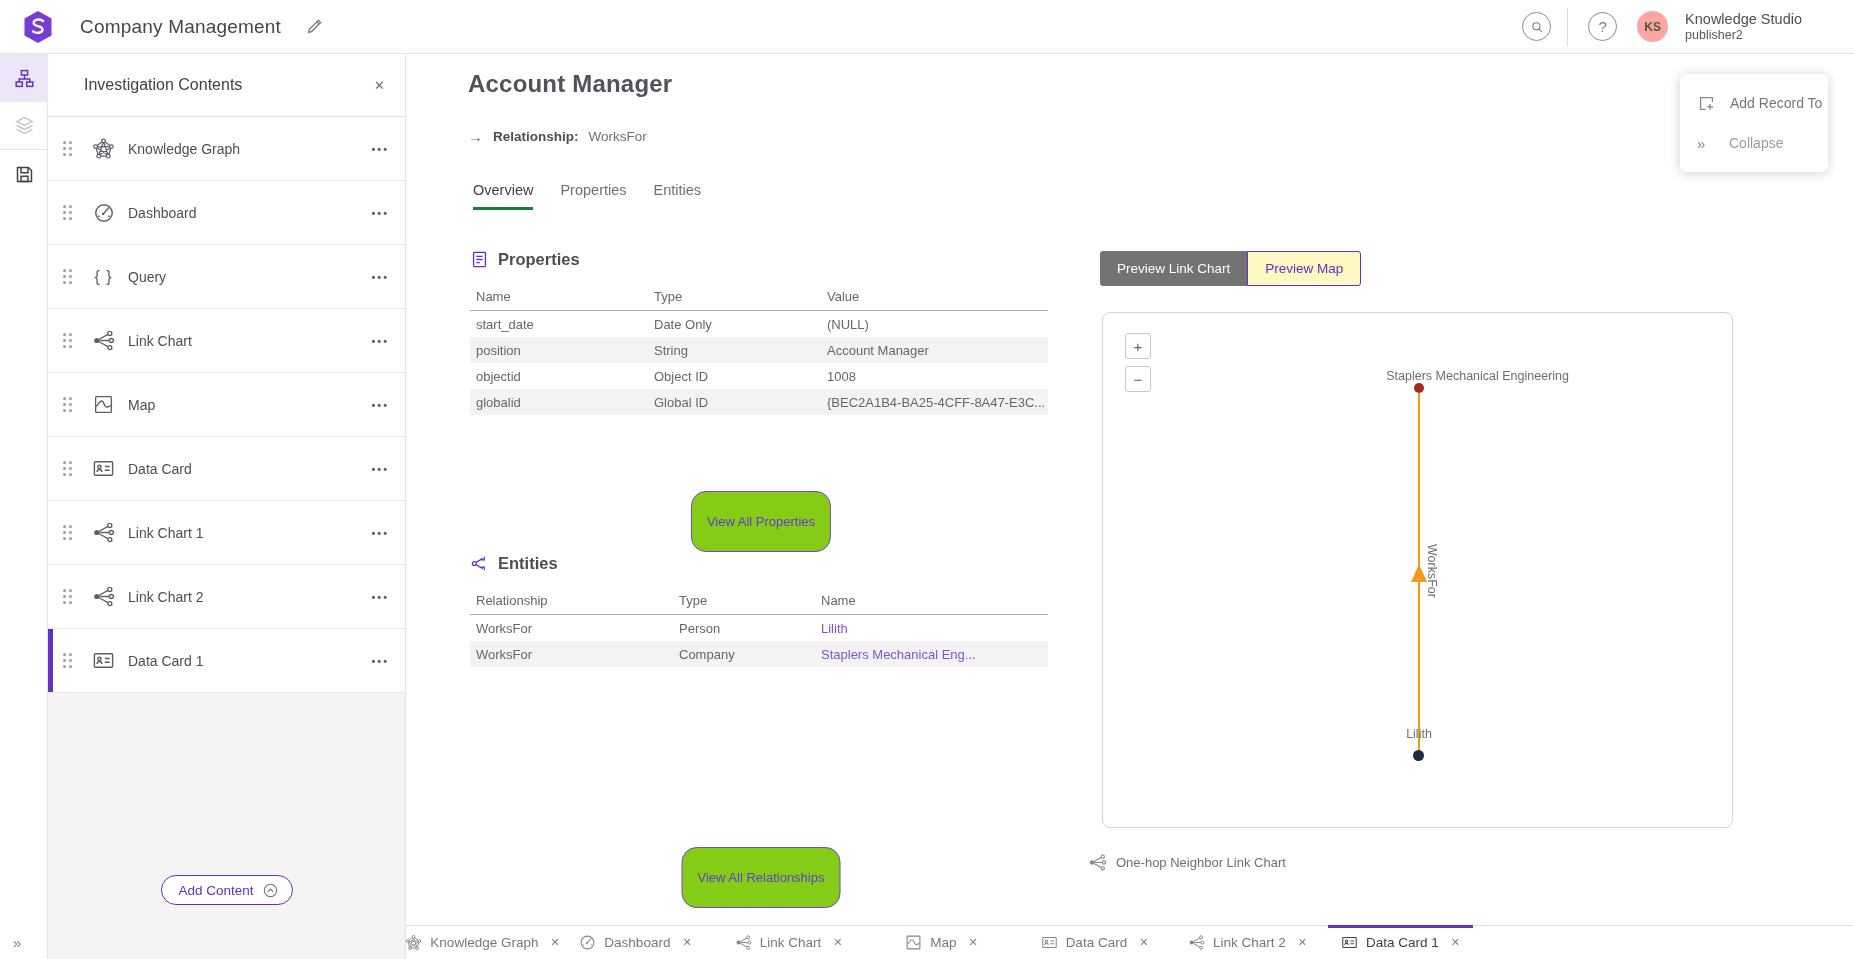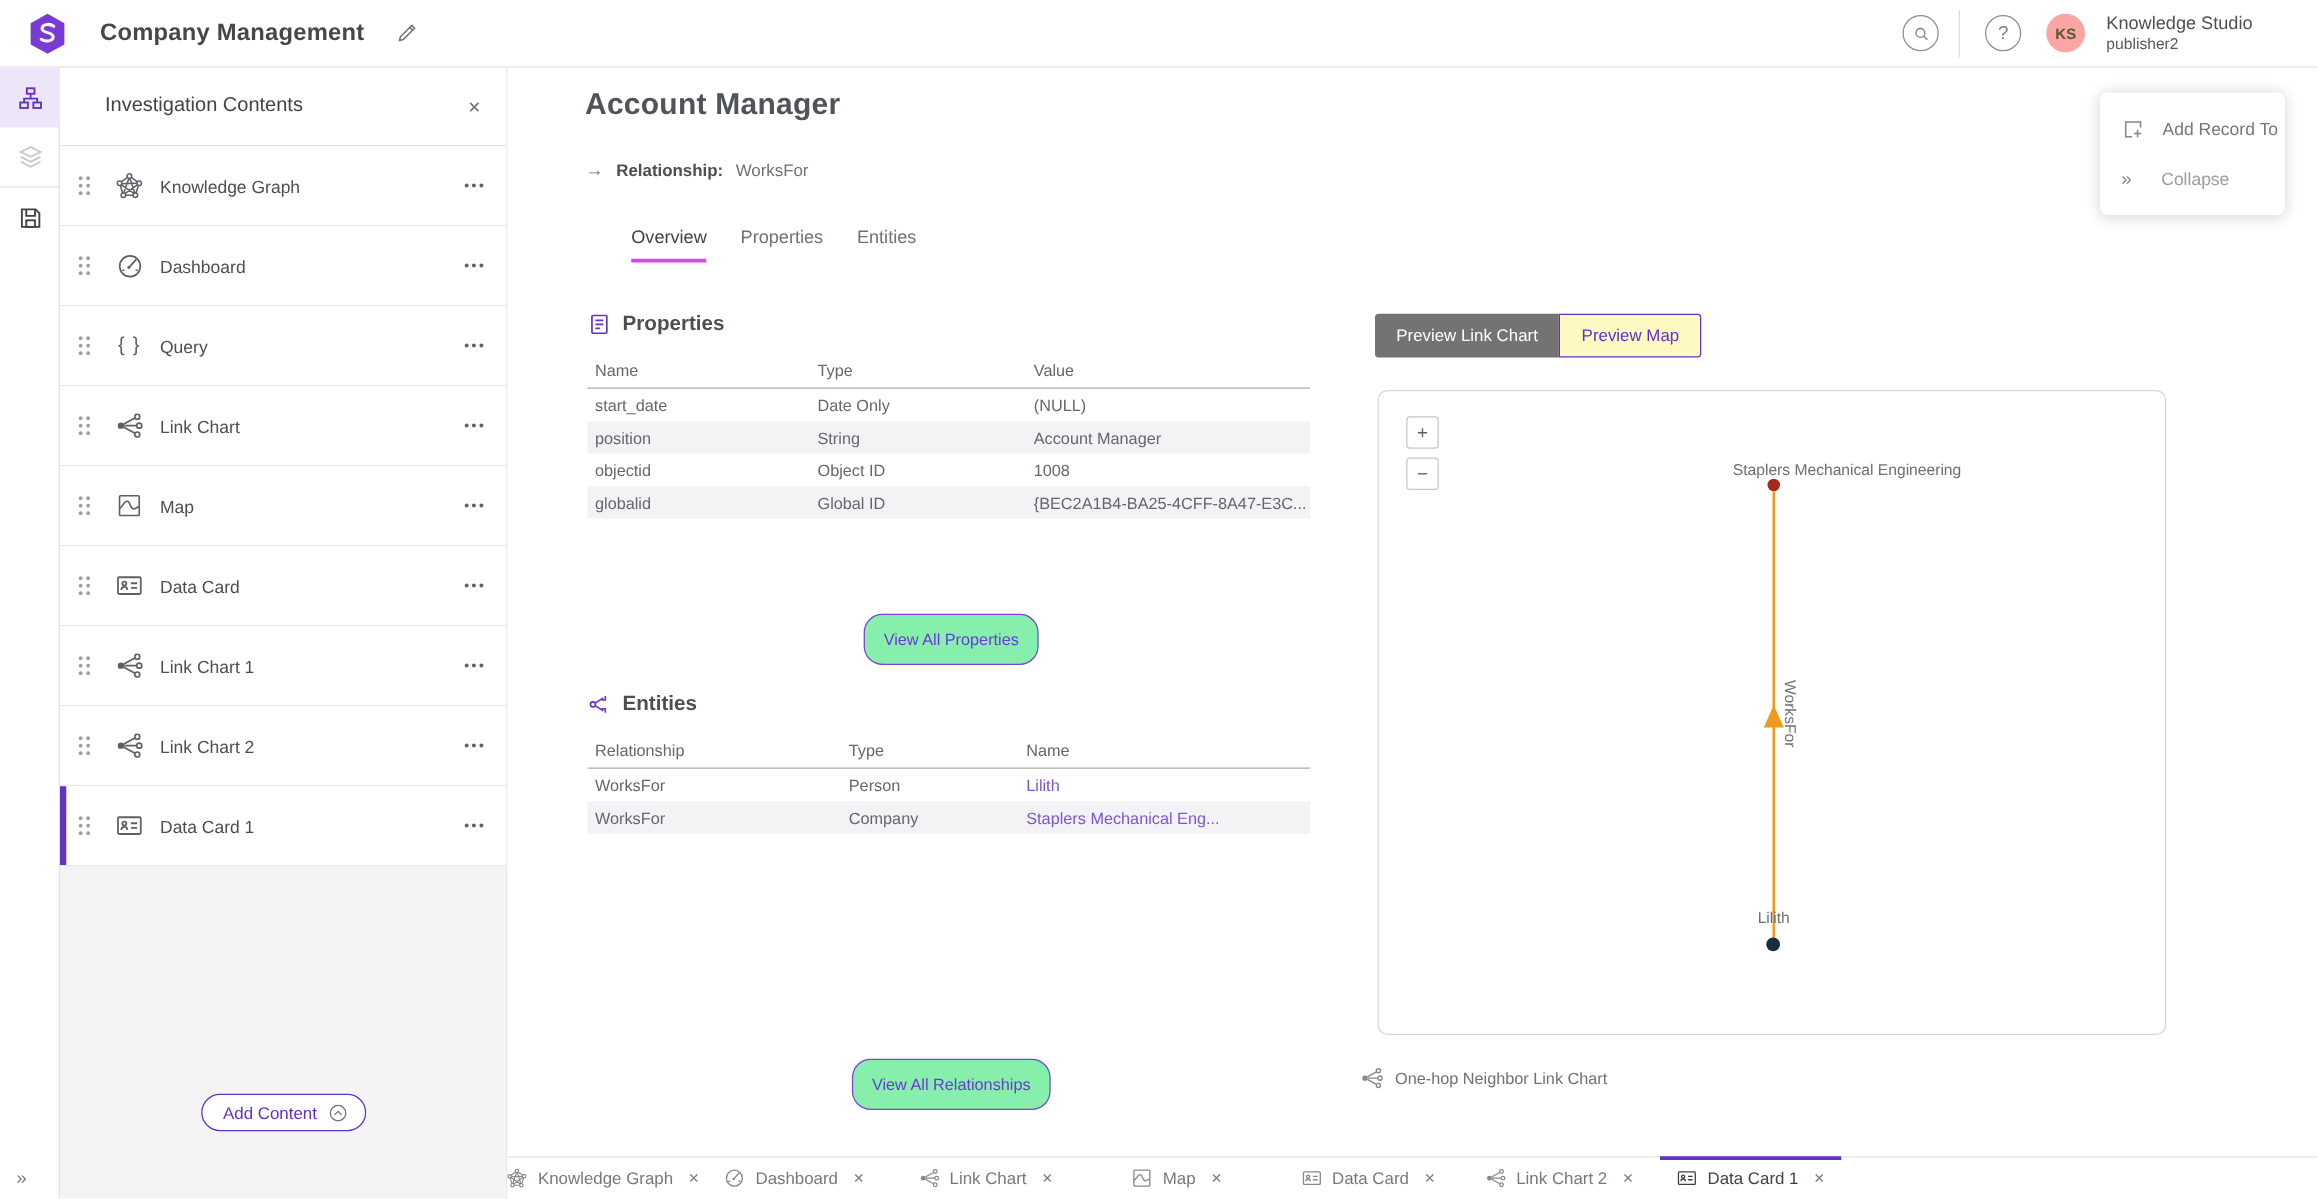--- a/index.html
+++ b/index.html
@@ -3,21 +3,21 @@
 <meta charset="utf-8">
 <style>
   * { box-sizing: border-box; margin: 0; padding: 0; }
   html,body { width:1854px; height:959px; overflow:hidden; background:#fff;
     font-family:"Liberation Sans", sans-serif; color:#43474c; }
 
   
   .header { height:54px; display:flex; align-items:center; border-bottom:1px solid #e4e4e4;
     padding:0 52px 0 22px; background:#fff; position:relative; z-index:5; }
   .logo { width:32px; height:34px; flex:0 0 auto; }
-  .app-title { margin-left:26px; font-size:19px; font-weight:700; color:#44484d; letter-spacing:.2px; }
+  .app-title { margin-left:26px; font-size:19px; font-weight:400; color:#44484d; letter-spacing:.2px; }
   .edit-ic { margin-left:24px; color:#6d7176; }
   .hd-right { margin-left:auto; display:flex; align-items:center; }
   .circle-btn { width:29px; height:29px; border:1.4px solid #888c90; border-radius:50%;
     display:flex; align-items:center; justify-content:center; color:#797d81; background:#fff; }
   .hd-divider { width:1px; height:38px; background:#dcdcdc; margin:0 20px 0 16px; }
   .avatar { width:31px; height:31px; border-radius:50%; background:#fca5a5; color:#55592f;
     font-size:12px; font-weight:700; display:flex; align-items:center; justify-content:center; margin:0 17px 0 20px; }
   .who { line-height:1.15; }
   .who .nm { font-size:14.5px; color:#4c5055; }
   .who .sub { font-size:12.5px; color:#55595e; }
@@ -59,37 +59,37 @@
   .content { position:relative; flex:1; background:#fff; }
 
   .page-title { position:absolute; left:62px; top:16px; font-size:24px; font-weight:700; color:#50545a; letter-spacing:.2px; }
   .record-subtitle { position:absolute; left:62px; top:74px; font-size:13.5px; display:flex; gap:10px; align-items:center; }
   .record-subtitle .arr { color:#6d7176; font-size:15px; }
   .record-subtitle .lbl { font-weight:700; color:#4b4f54; }
   .record-subtitle .val { color:#6d7176; }
 
   .tabs { position:absolute; left:67px; top:128px; display:flex; gap:27px; font-size:14.5px; }
   .tab-item { padding-bottom:9px; color:#6d7176; }
-  .tab-item.active { color:#3e4247; border-bottom:3px solid #d946ef;margin-left:32px; }
+  .tab-item.active { color:#3e4247; border-bottom:3px solid #15803d; }
 
   .section { position:absolute; width:584px; }
   .sec-head { display:flex; align-items:center; gap:9px; font-size:16.5px; font-weight:600; color:#4b4f54; }
   .sec-ic { color:#6231c5; width:19px; height:19px; }
   .dtable { margin-top:14px; width:578px; font-size:13px; }
   .trow { display:grid; height:26px; align-items:center; }
   .cols-p { grid-template-columns:178px 173px 1fr; }
   .cols-e { grid-template-columns:203px 142px 1fr; }
   .thead { color:#5f6368; height:28px; border-bottom:1px solid #ababae; }
   .trow > span { padding-left:6px; white-space:nowrap; overflow:hidden; color:#63676c; }
   .trow.stripe { background:#f3f3f5; }
   .linkcell { color:#7a55d6 !important; }
 
   .pill-btn { position:absolute; left:355px; transform:translateX(-50%);
-    border:1.5px solid #7646d2; color:#6a3bd1; background:#86efac; border-radius:15px;
-    font-size:13px; padding:12px 15px; white-space:nowrap; font-family:inherit; }
+    border:1.5px solid #7646d2; color:#6a3bd1; background:#84cc16; border-radius:15px;
+    font-size:13px; padding:22px 15px; white-space:nowrap; font-family:inherit; }
 
   
   .toggle { position:absolute; left:694px; top:197px; display:flex; font-size:13.5px; }
   .toggle .tg { height:35px; display:flex; align-items:center; padding:0 17px; }
   .tg.active { background:#737373; color:#fff; border-radius:3px 0 0 3px; }
   .tg.plain { background:#fef9c3; color:#6231c5; border:1px solid #6231c5; border-radius:0 3px 3px 0; }
 
   .panel { position:absolute; left:696px; top:258px; width:631px; height:516px;
     border:1px solid #d5d5d5; border-radius:8px; background:#fff; }
   .zoomctl { position:absolute; left:22px; top:20px; display:flex; flex-direction:column; gap:7px; }

